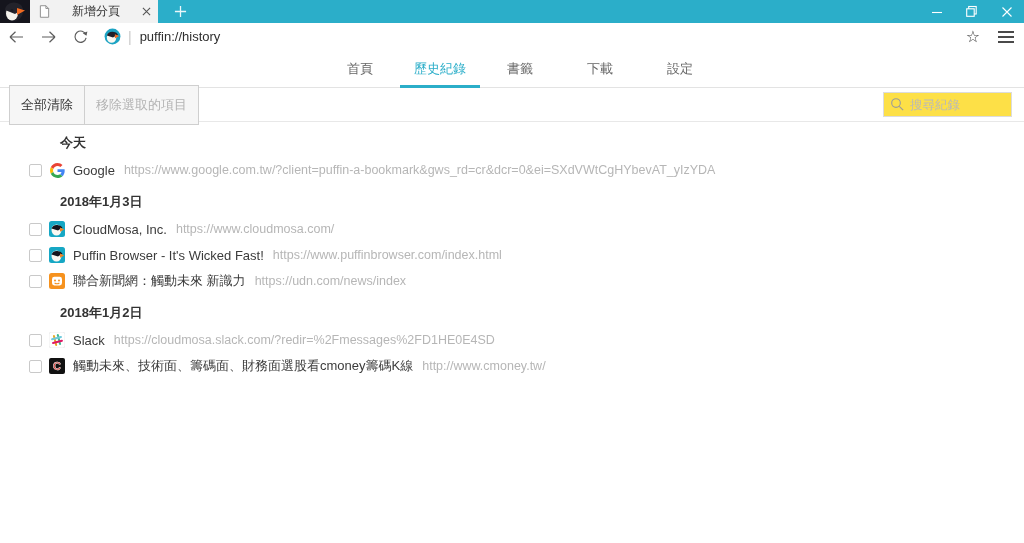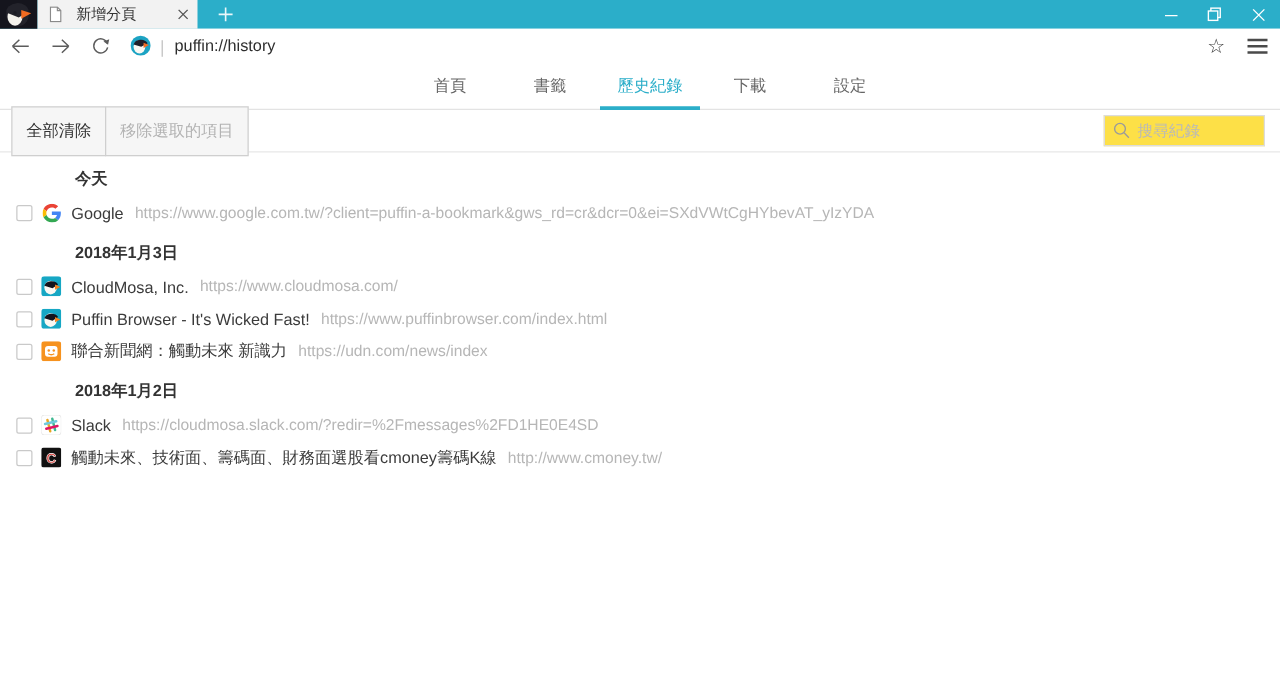--- a/index.html
+++ b/index.html
@@ -2,21 +2,21 @@
 <html><head>
 <meta charset="utf-8">
 <style>
   * { margin:0; padding:0; box-sizing:border-box; }
   html,body { width:1024px; height:543px; overflow:hidden; background:#fff;
     font-family:"Liberation Sans","DejaVu Sans",sans-serif; }
 
   
   .titlebar { height:23px; background:#2BAEC9; display:flex; align-items:stretch; }
   .logo-box { width:30px; background:#15151D; display:flex; align-items:center; justify-content:center; flex:none; }
-  .browser-tab { width:128px; background:#F2F2F2; display:flex; align-items:center; padding:0 7px 0 9px; gap:11px; flex:none; }
+  .browser-tab { width:128px; background:#F2F2F2; display:flex; align-items:center; padding:0 7px 0 9px; gap:22px; flex:none; }
   .tab-title { flex:1; font-size:12px; color:#333; white-space:nowrap; overflow:hidden; }
   .tab-close { display:flex; align-items:center; }
   .new-tab-btn { width:44px; display:flex; align-items:center; justify-content:center; flex:none; }
   .titlebar-spacer { flex:1; }
   .win-btn { width:35px; display:flex; align-items:center; justify-content:center; flex:none; }
 
   
   .toolbar { height:27px; background:#fff; display:flex; align-items:center; }
   .tool-btn { width:32px; height:27px; display:flex; align-items:center; justify-content:center; }
   .addrbar { flex:1; display:flex; align-items:center; height:27px; margin-left:8px; }
@@ -41,21 +41,21 @@
   .abtn.disabled { margin-left:-1px; color:#B3B3B3; cursor:default; }
   .search-box { margin-left:auto; width:129px; height:25px; border:1px solid #DCDCDC; background:#fde047;
     display:flex; align-items:center; padding:0 6px; }
   .search-box input { border:none; outline:none; flex:1; min-width:0; margin-left:5px;
     font-size:12.5px; color:#333; font-family:inherit; background:transparent; }
   .search-box input::placeholder { color:#B9B9B9; }
 
   
   .content { padding-top:2px; }
   .section-header { font-size:13px; font-weight:bold; color:#333; padding:10px 12px 5px;margin-left:48px; }
-  .hrow { height:26px; display:flex; align-items:center; padding-left:13px; }
+  .hrow { height:26px; display:flex; align-items:center; padding-left:29px; }
   .checkbox { width:13px; height:13px; border:1px solid #C9C9C9; border-radius:2px; background:#fff; flex:none; cursor:pointer; }
   .favicon { width:16px; height:16px; margin-left:7px; flex:none; display:flex; align-items:center; justify-content:center; }
   .hrow .title { margin-left:8px; font-size:13px; color:#3B3B3B; white-space:nowrap; cursor:pointer; }
   .hrow .url { margin-left:9px; font-size:12.5px; color:#B6B6B6; white-space:nowrap; }
 </style>
 </head>
 <body>
 
 <div class="titlebar">
   <div class="logo-box">
@@ -138,25 +138,25 @@
     <i></i>
       <i></i>
       <i></i>
   </div>
 </div>
 
 <div class="navtabs">
   <div class="navtab">
       <span>首頁</span>
     </div>
-  <div class="navtab">
-      <span>書籤</span>
-    </div>
   <div class="navtab active">
       <span>歷史紀錄</span>
+    </div>
+  <div class="navtab">
+      <span>書籤</span>
     </div>
   <div class="navtab">
       <span>下載</span>
     </div>
   <div class="navtab">
       <span>設定</span>
     </div>
 </div>
 
 <div class="actionbar">

